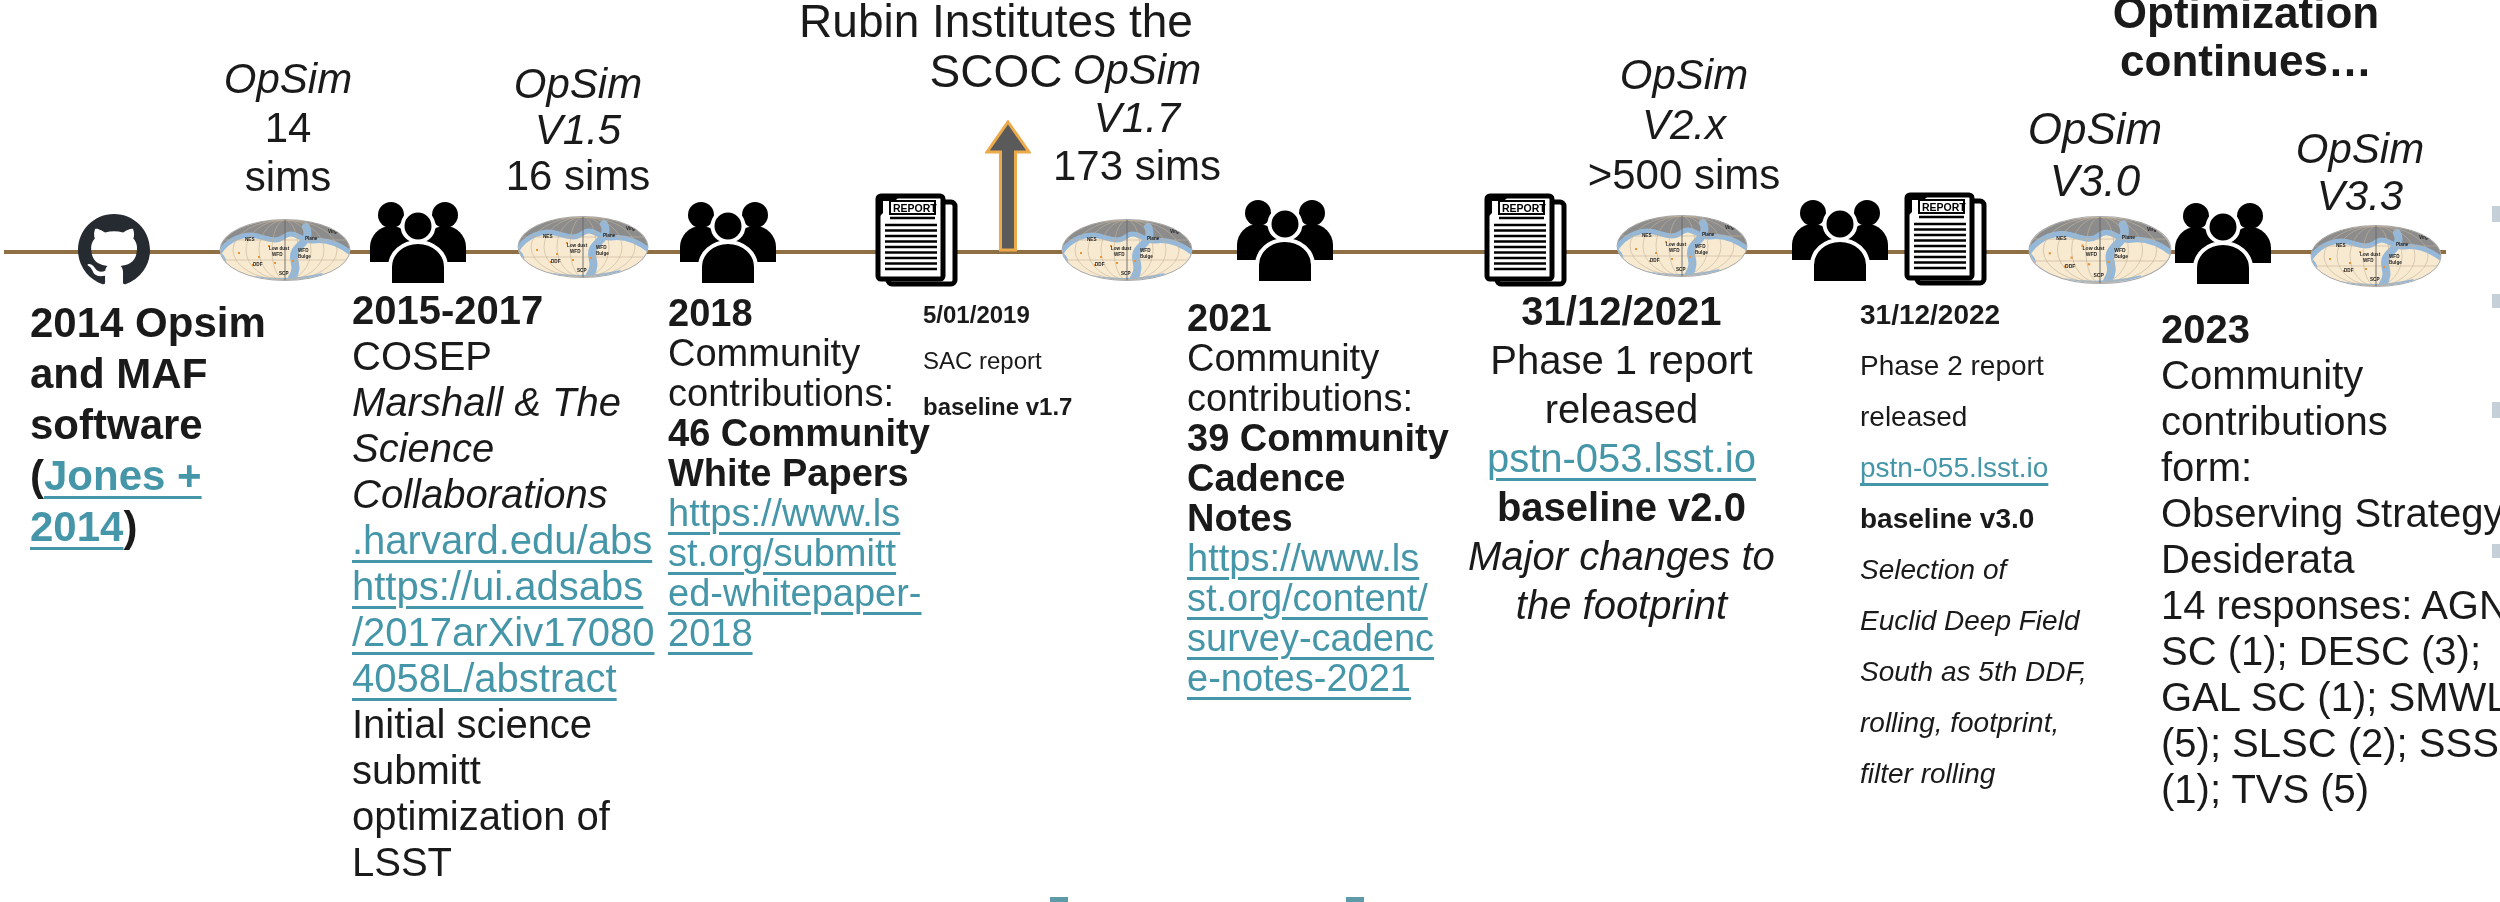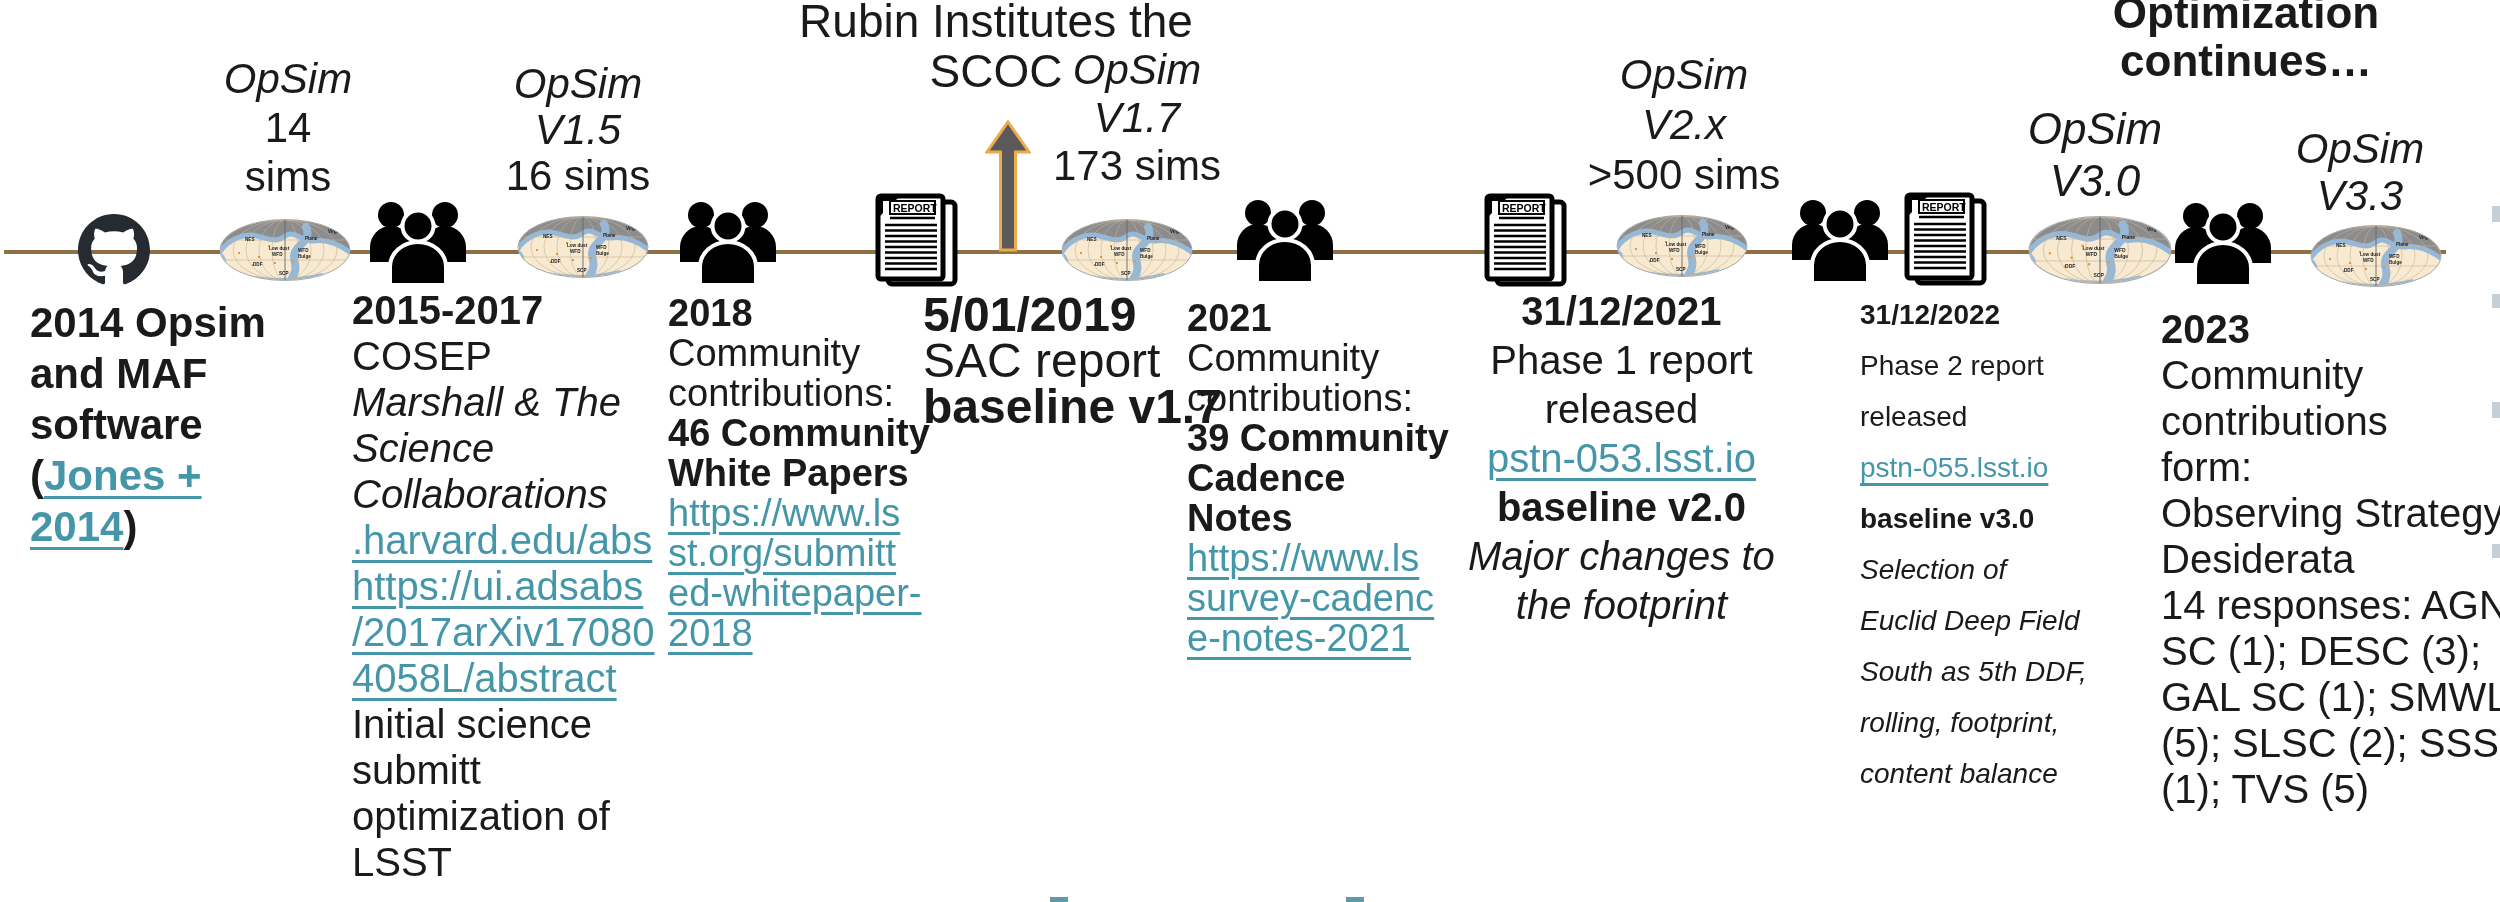--- a/index.html
+++ b/index.html
@@ -226,33 +226,34 @@
       <div class="line"><span class="b">2018</span></div>
       <div class="line"><span class="">Community</span></div>
       <div class="line"><span class="">contributions:</span></div>
       <div class="line"><span class="b">46 Community</span></div>
       <div class="line"><span class="b">White Papers</span></div>
       <div class="line"><span class="l">https://www.ls</span></div>
       <div class="line"><span class="l">st.org/submitt</span></div>
       <div class="line"><span class="l">ed-whitepaper-</span></div>
       <div class="line"><span class="l">2018</span></div>
     </div>
-    <div class="tblock" style="left: 923px; top: 292px; font-size: 48px; line-height: 46px;">
+    <div class="tblock" style="left: 923px; top: 292px; font-size: 24px; line-height: 46px;">
       <div class="line"><span class="b">5/01/2019</span></div>
       <div class="line"><span class="">SAC report</span></div>
       <div class="line"><span class="b">baseline v1.7</span></div>
     </div>
     <div class="tblock" style="left: 1187px; top: 298px; font-size: 38px; line-height: 40px;">
       <div class="line"><span class="b">2021</span></div>
       <div class="line"><span class="">Community</span></div>
       <div class="line"><span class="">contributions:</span></div>
       <div class="line"><span class="b">39 Community</span></div>
       <div class="line"><span class="b">Cadence</span></div>
       <div class="line"><span class="b">Notes</span></div>
       <div class="line"><span class="l">https://www.ls</span></div>
+      <div class="line"><span class="l">st.org/content/</span></div>
       <div class="line"><span class="l">survey-cadenc</span></div>
       <div class="line"><span class="l">e-notes-2021</span></div>
     </div>
     <div class="tblock" style="left: 1468px; top: 287px; font-size: 40px; line-height: 49px; text-align: center;">
       <div class="line"><span class="b">31/12/2021</span></div>
       <div class="line"><span class="">Phase 1 report</span></div>
       <div class="line"><span class="">released</span></div>
       <div class="line"><span class="l">pstn-053.lsst.io</span></div>
       <div class="line"><span class="b">baseline v2.0</span></div>
       <div class="line"><span class="i">Major changes to</span></div>
@@ -261,21 +262,21 @@
     <div class="tblock" style="left: 1860px; top: 289px; font-size: 28px; line-height: 51px;">
       <div class="line"><span class="b">31/12/2022</span></div>
       <div class="line"><span class="">Phase 2 report</span></div>
       <div class="line"><span class="">released</span></div>
       <div class="line"><span class="l">pstn-055.lsst.io</span></div>
       <div class="line"><span class="b">baseline v3.0</span></div>
       <div class="line"><span class="i">Selection of</span></div>
       <div class="line"><span class="i">Euclid Deep Field</span></div>
       <div class="line"><span class="i">South as 5th DDF,</span></div>
       <div class="line"><span class="i">rolling, footprint,</span></div>
-      <div class="line"><span class="i">content balance</span></div>
+      <div class="line"><span class="i">filter rolling</span></div>
     </div>
     <div class="tblock" style="left: 2161px; top: 306px; font-size: 40px; line-height: 46px;">
       <div class="line"><span class="b">2023</span></div>
       <div class="line"><span class="">Community</span></div>
       <div class="line"><span class="">contributions</span></div>
       <div class="line"><span class="">form:</span></div>
       <div class="line"><span class="">Observing Strategy</span></div>
       <div class="line"><span class="">Desiderata</span></div>
       <div class="line"><span class="">14 responses: AGN</span></div>
       <div class="line"><span class="">SC (1); DESC (3);</span></div>

